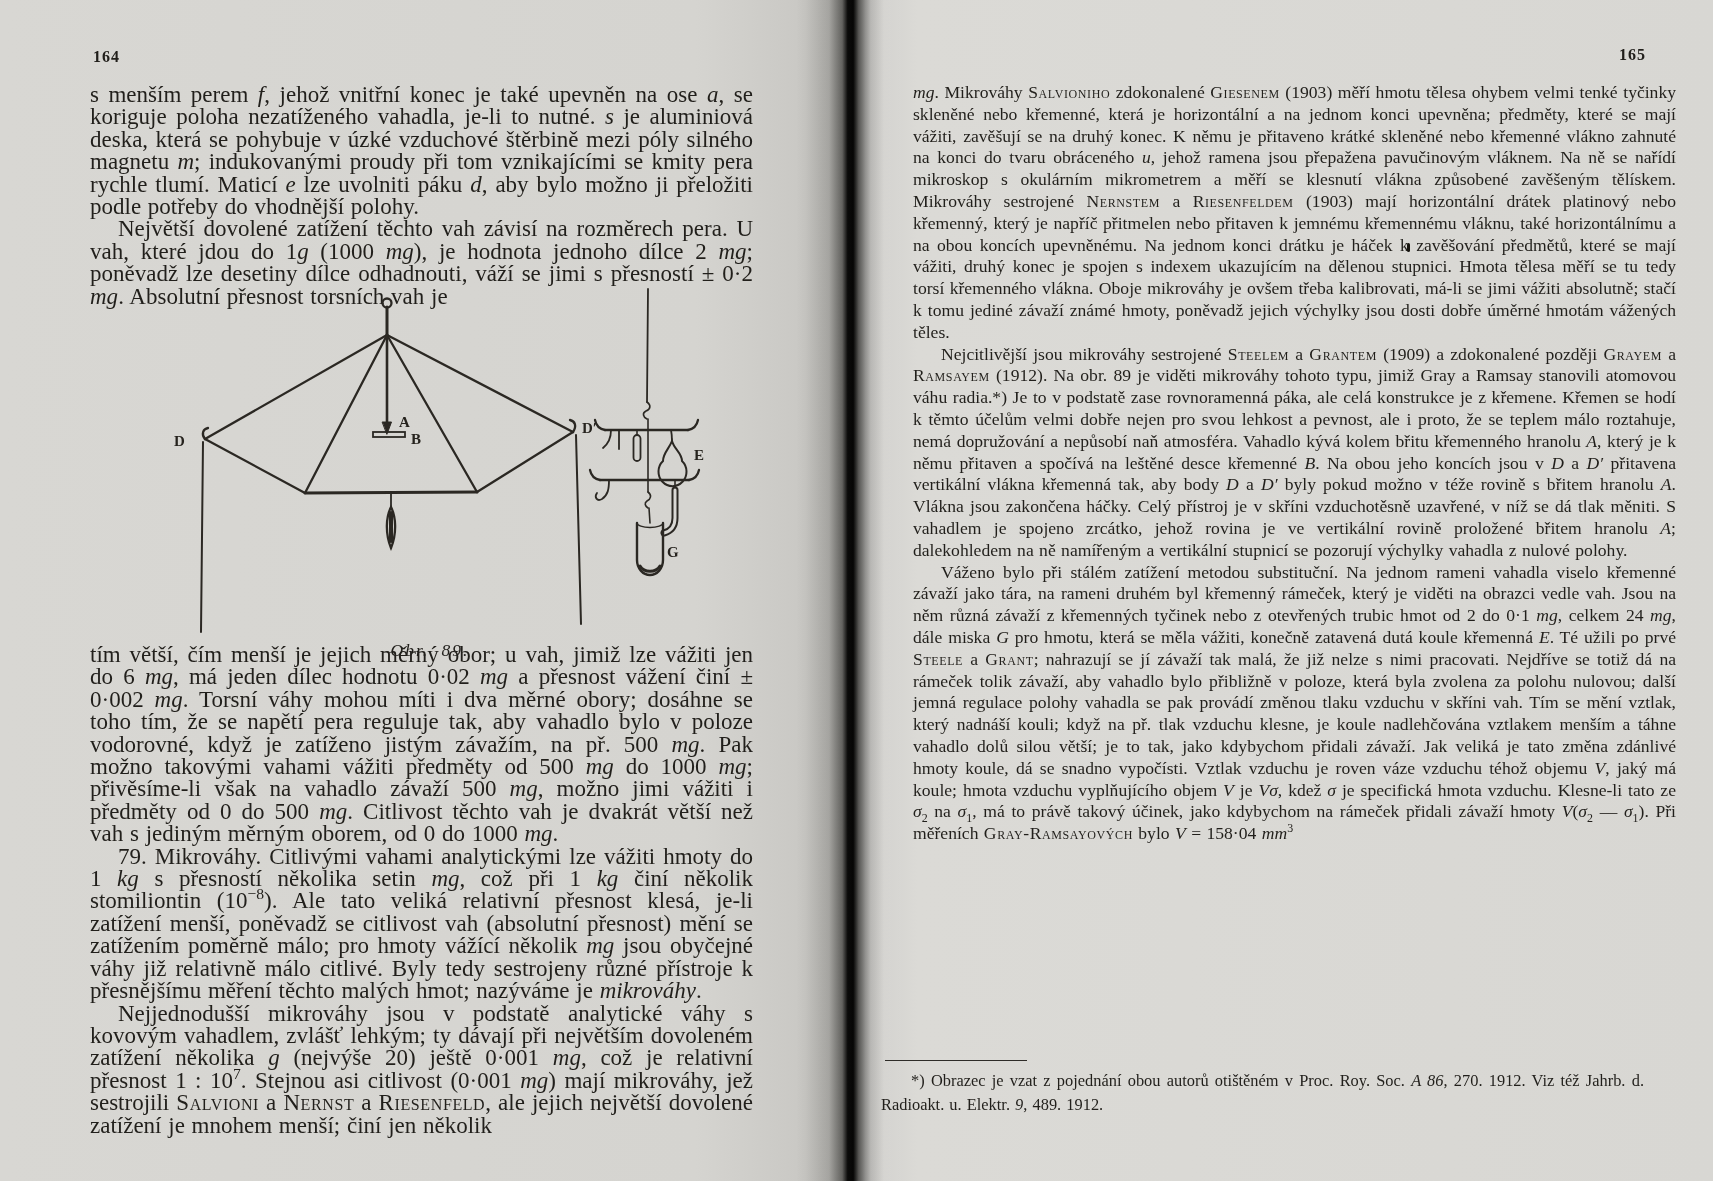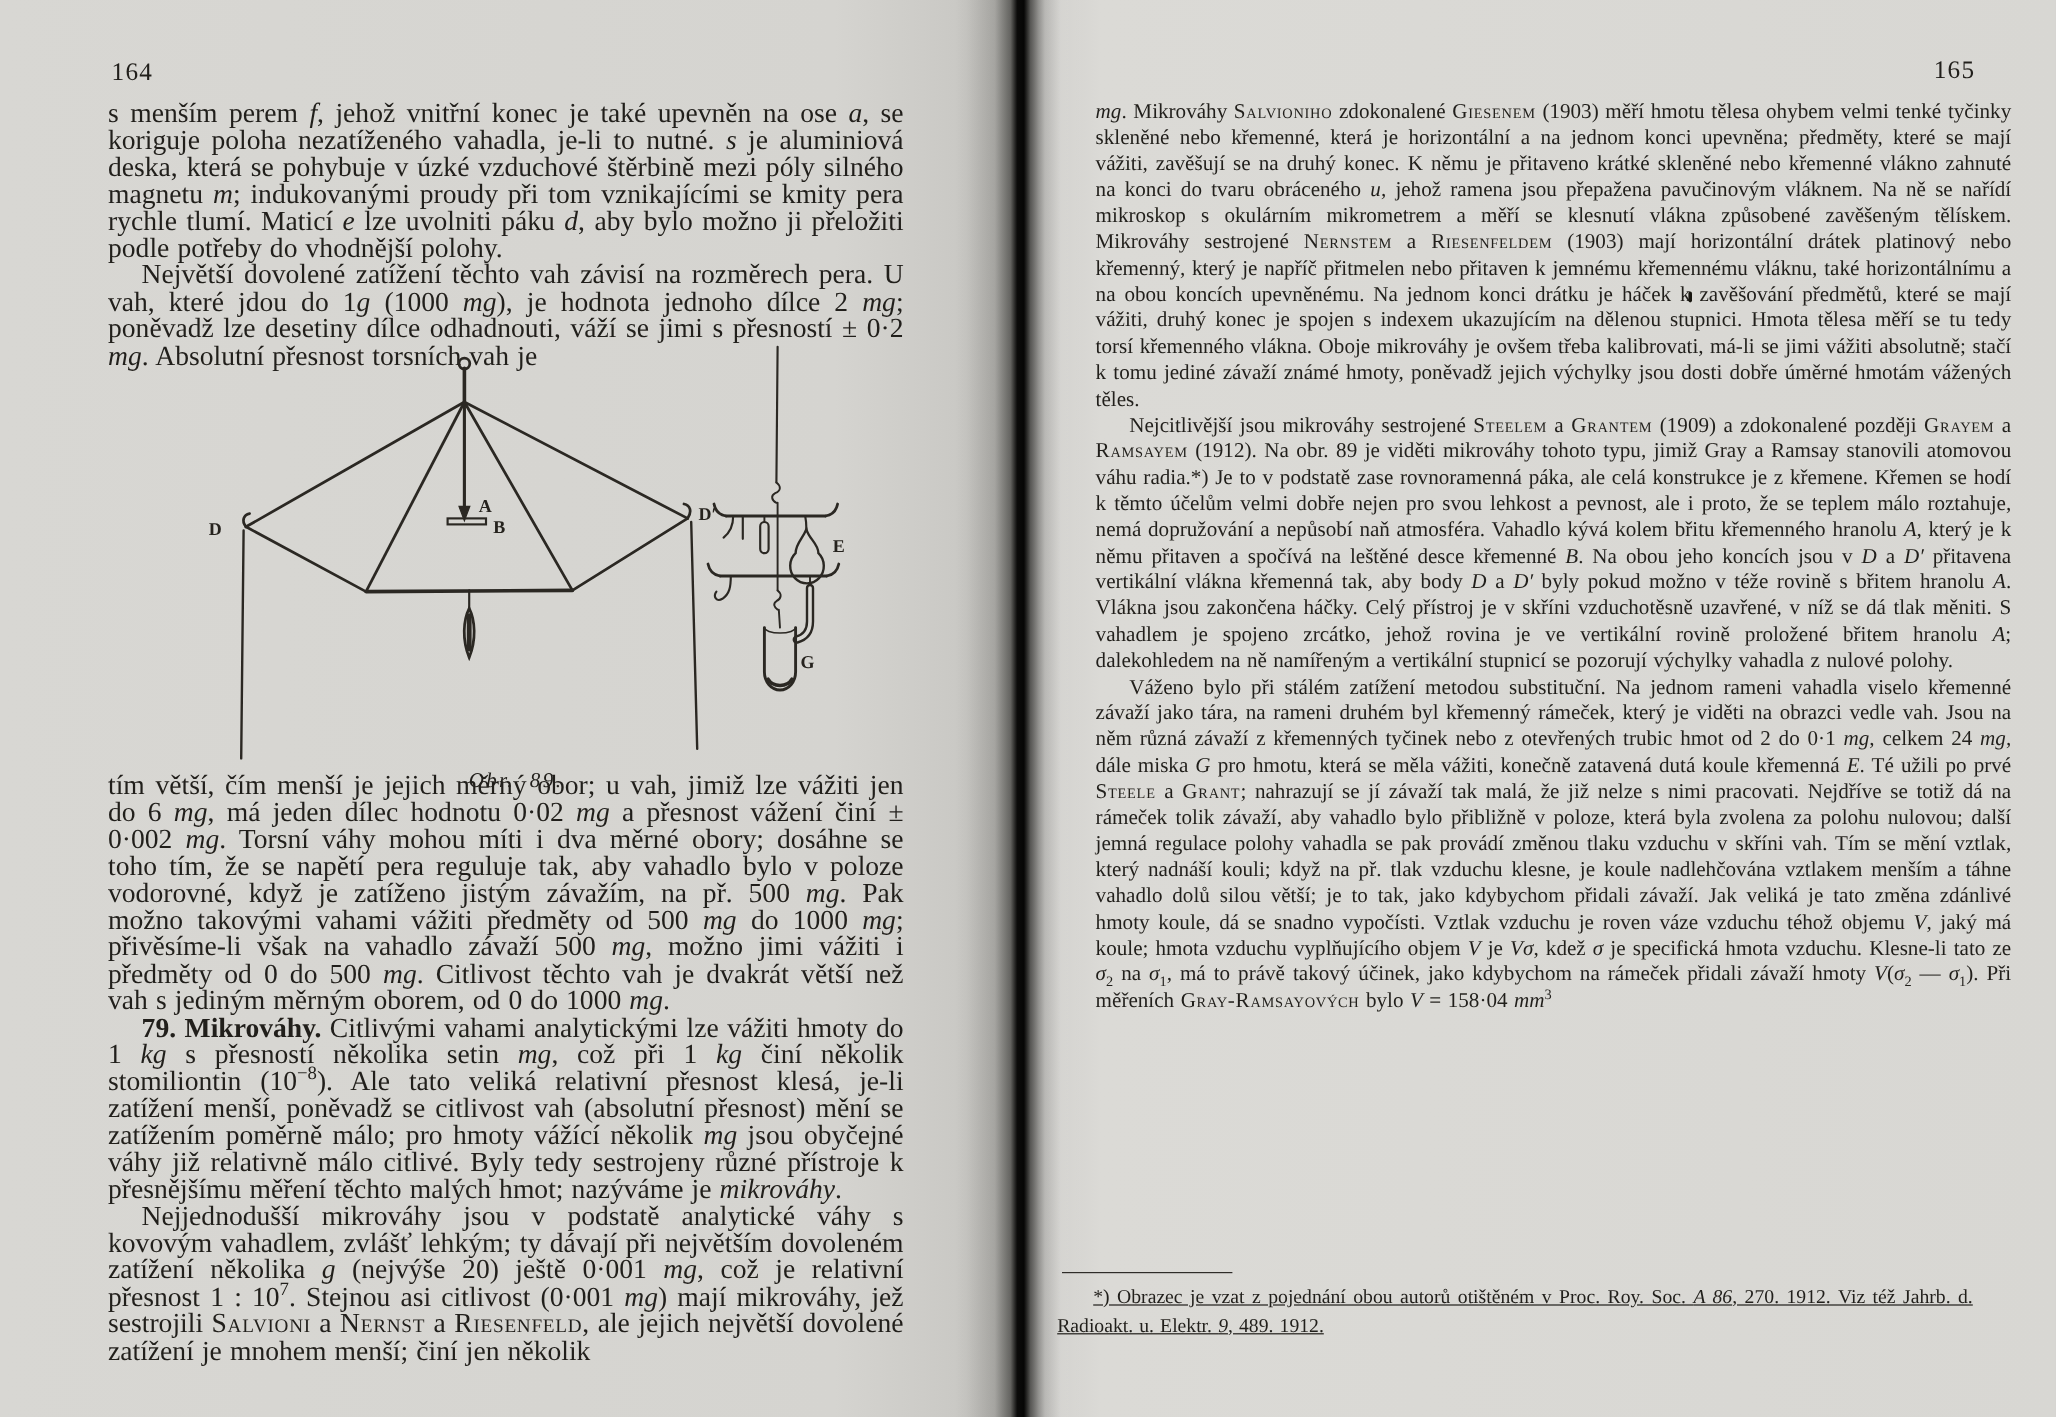--- a/index.html
+++ b/index.html
@@ -7,42 +7,42 @@
     width:1713px;height:1181px;position:relative;overflow:hidden;
     background:#d6d5d1;
     font-family:"Liberation Serif","DejaVu Serif",serif;
     color:#211f1b;
   }
   .page{position:absolute;top:0;height:1181px;}
   .page.left{left:0;width:848px;background:linear-gradient(90deg,#d8d7d3 0%,#d5d4d0 82%,#c9c8c4 95%,#a8a7a3 100%);}
   .page.right{left:848px;width:865px;background:linear-gradient(90deg,#8f8e8a 0%,#cfcecb 2%,#dbdad6 8%,#d8d7d3 100%);}
   .gutter{position:absolute;top:0;left:796px;width:110px;height:1181px;
     background:linear-gradient(90deg,rgba(10,10,8,0) 0%,rgba(10,10,8,0.10) 30%,rgba(10,10,8,0.45) 42%,#0b0b0a 47%,#060605 52%,rgba(10,10,8,0.55) 57%,rgba(10,10,8,0.12) 68%,rgba(255,255,255,0.05) 80%,rgba(10,10,8,0) 100%);}
-  .pgnum{position:absolute;font-size:21px;font-weight:400;letter-spacing:1px;}
+  .pgnum{position:absolute;font-size:16px;font-weight:700;letter-spacing:1px;}
   .pgnum.l{left:93px;top:48px;}
   .pgnum.r{left:1598px;top:46px;width:48px;text-align:right;}
   .textblock{position:absolute;text-align:justify;}
   .tb-left{left:90px;width:663px;font-size:23px;line-height:22.4px;word-spacing:1px;}
   .tb-right{left:881px;width:763px;font-size:17.6px;line-height:21.8px;word-spacing:1px;}
   #lt-top{top:84px;}
   #lt-bottom{top:644px;}
   #rt-body{top:82px;margin-left:32px;}
   .para{margin:0;}
   .para.indent{text-indent:28px;}
   .i{font-style:italic;}
-  .b{font-weight:bold;margin-top:16px;}
+  .b{font-weight:normal;margin-top:16px;}
   .sc{font-variant:small-caps;letter-spacing:0.6px;}
   .sup{vertical-align:super;font-size:0.68em;line-height:0;}
   .sub{vertical-align:sub;font-size:0.68em;line-height:0;}
   #figure-wrap{position:absolute;left:148px;top:286px;width:565px;height:350px;}
   #fig-caption{position:absolute;left:150px;top:640px;width:560px;text-align:center;
     font-size:17.5px;letter-spacing:2px;word-spacing:6px;font-style:italic;}
   #footnote-rule{position:absolute;left:885px;top:1060px;width:142px;border-top:1.6px solid #2e2c28;}
   #footnote{top:1069px;font-size:16.4px;line-height:24px;}
-  #footnote .para.indent{text-indent:30px;text-decoration:underline;}
+  #footnote .para.indent{text-indent:30px;}
   .ink-blot{position:absolute;left:1407px;top:243px;width:3px;height:9px;background:#17150f;border-radius:2px;}
   svg text{font-family:"Liberation Serif","DejaVu Serif",serif;font-weight:bold;font-size:15px;fill:#26231e;}
 </style>
 </head>
 <body>
 
 <div class="page left"></div>
 <div class="page right"></div>
 <div class="gutter"></div>
 

